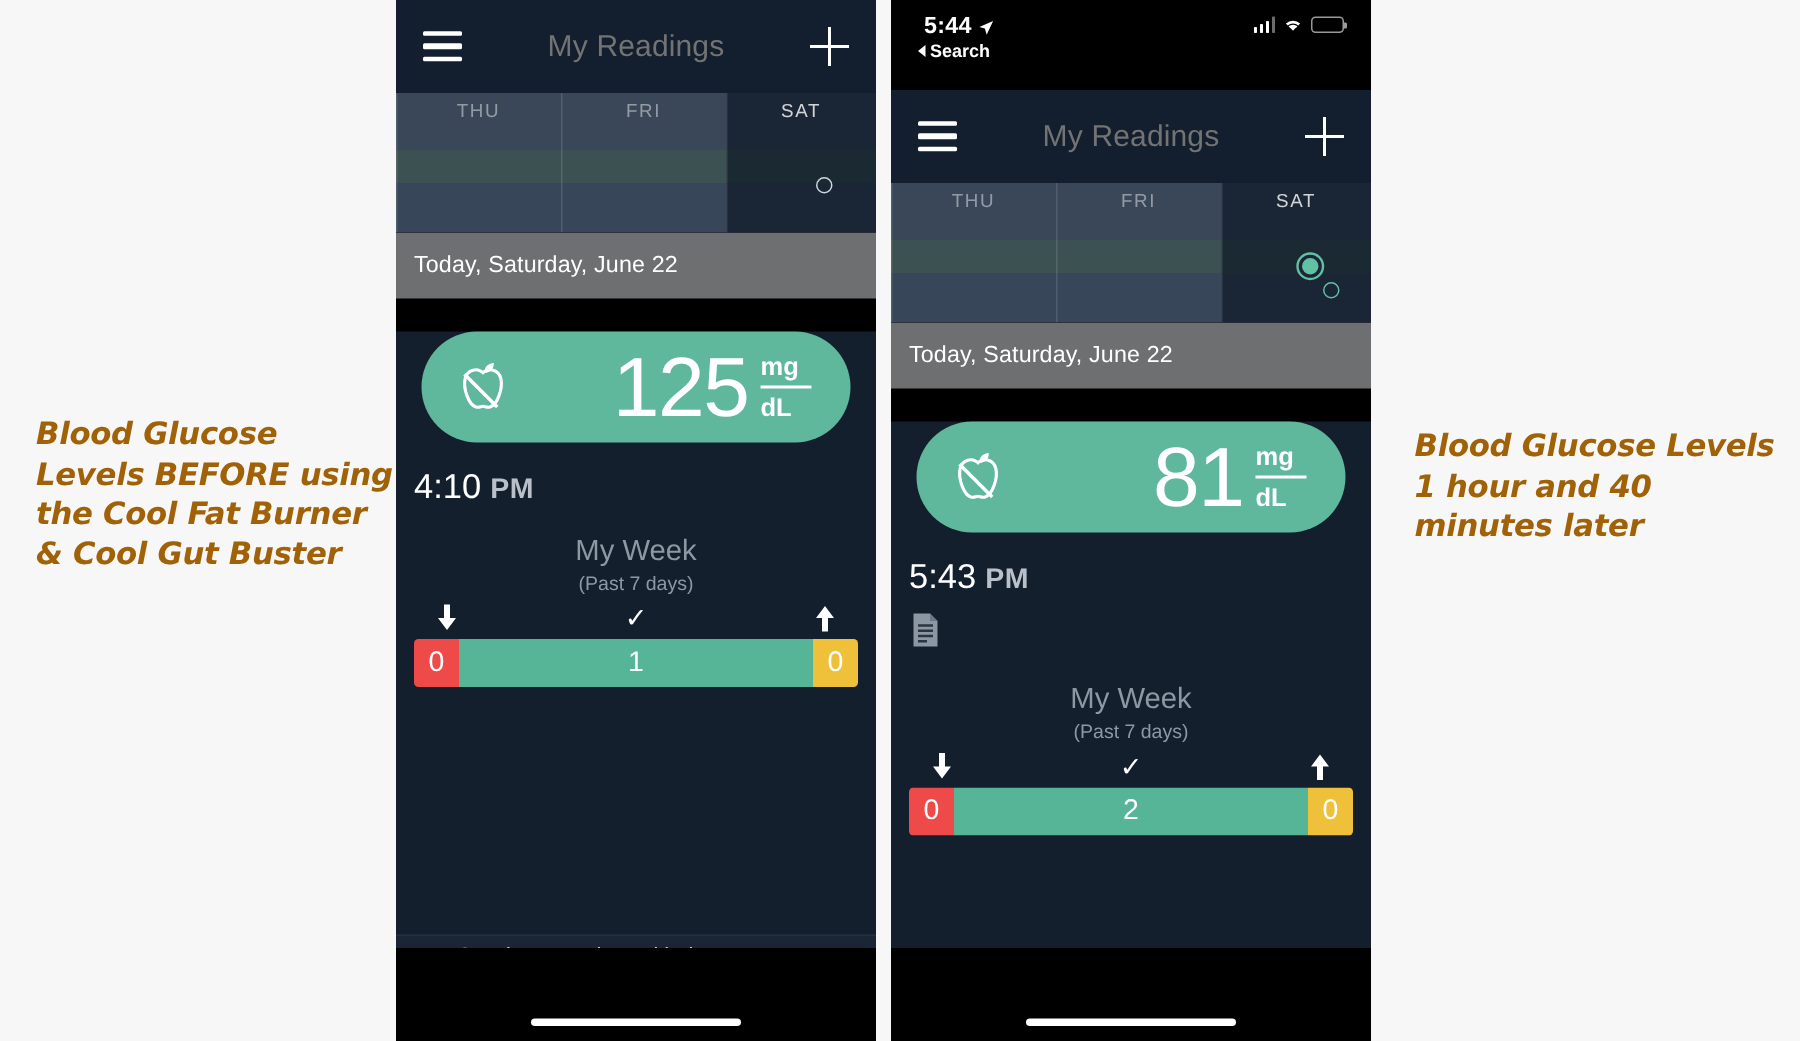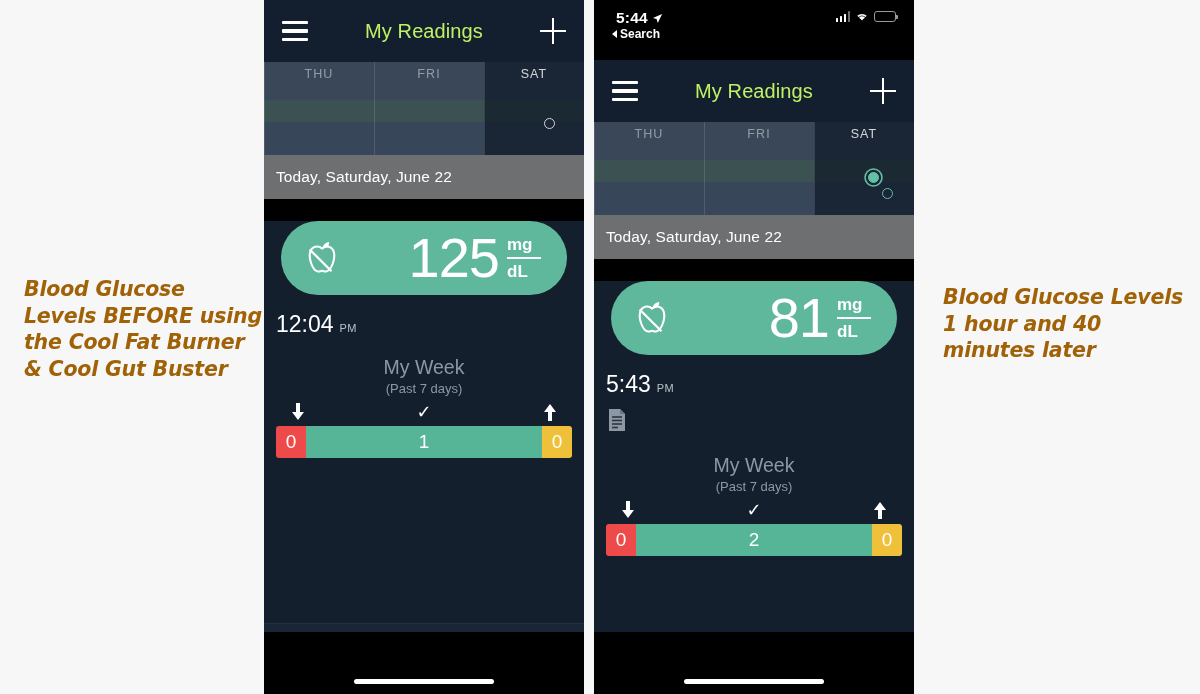--- a/index.html
+++ b/index.html
@@ -85,21 +85,21 @@
   .batt .fill { height:100%; width:46%; background:#f5c644; border-radius:1.4px; }
 
   
   .navbar {
     position: relative;
     height: 62px;
     background: #131e2e;
     display: flex; align-items: center; justify-content: center;
   }
   .navbar .title {
-    font-size: 20px; color: #bef264; letter-spacing: 0.1px;
+    font-size: 20px; color: #737373; letter-spacing: 0.1px;
   }
   .hamburger {
     position: absolute; left: 18px; top: 50%; transform: translateY(-50%);
     width: 26px; display: flex; flex-direction: column; gap: 5px;
   }
   .hamburger span { display:block; height:3.4px; background:#fff; border-radius:1px; }
   .plus {
     position: absolute; right: 18px; top: 50%; transform: translateY(-50%);
     width: 26px; height: 26px;
   }
@@ -165,21 +165,21 @@
     display:flex; flex-direction:column; align-items:flex-start;
     font-size:17px; color:#fff; font-weight:bold; line-height:1.25;
   }
   .units .bar { width:34px; height:2px; background:#fff; margin:2px 0; }
 
   .time-row {
     margin: 16px 0 0 12px;
     display:flex; align-items:baseline; gap:6px;
   }
   .time-row .t { font-size: 23px; color:#fff; }
-  .time-row .ampm { font-size: 11px; color:#b9c0c9; font-weight:normal; letter-spacing:0.4px; }
+  .time-row .ampm { font-size: 19px; color:#b9c0c9; font-weight:bold; letter-spacing:0.4px; }
 
   .note-icon { margin: 10px 0 0 13px; width: 20px; height: 24px; }
 
   
   .week { margin-top: 18px; text-align:center; }
   .week .t1 { font-size:19.5px; color:#8e98a4; }
   .week .t2 { font-size:13px; color:#8e98a4; margin-top:2px; }
   .arrows {
     position:relative; height:22px; margin:6px 12px 0 12px;
   }
@@ -278,21 +278,21 @@
         </svg>
         <div class="value">125</div>
         <div class="units">
           <span>mg</span>
           <span class="bar"></span>
           <span>dL</span>
         </div>
       </div>
 
       <div class="time-row">
-        <span class="t">12:04</span>
+        <span class="t">4:10</span>
         <span class="ampm">PM</span>
       </div>
 
       <div class="week">
         <div class="t1">My Week</div>
         <div class="t2">(Past 7 days)</div>
         <div class="arrows">
           <svg class="a left" width="16" height="20" viewBox="0 0 16 20">
             <path d="M6 1 h4 v9 h4 l-6 8 l-6 -8 h4 Z" fill="#fff"></path>
           </svg>

